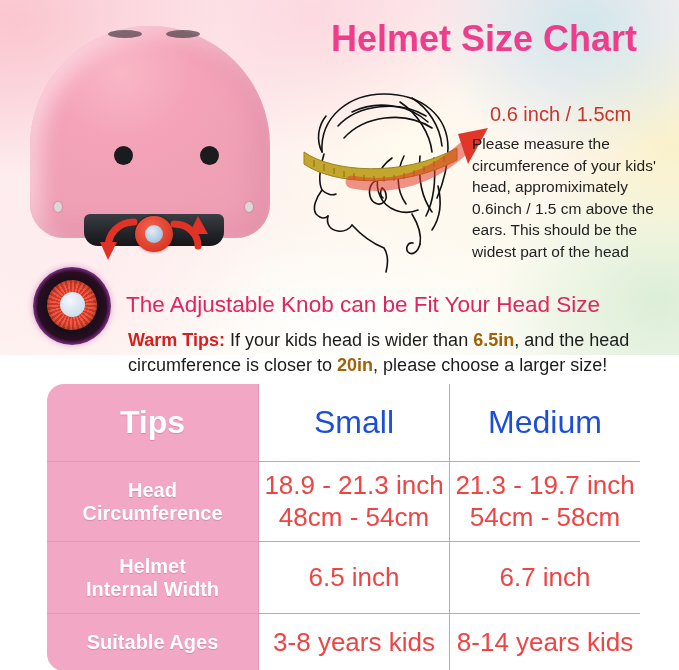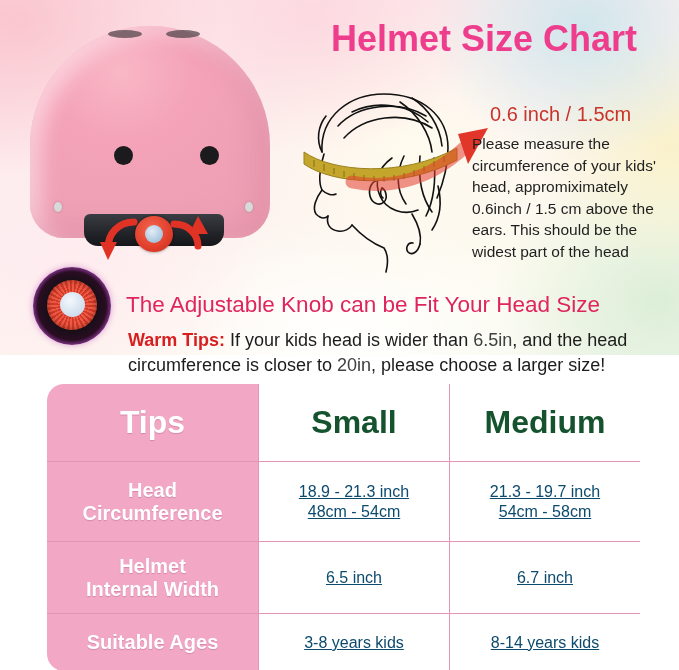--- a/index.html
+++ b/index.html
@@ -203,22 +203,22 @@
     width: 544px;
     font-size: 18px;
     line-height: 25px;
     color: #1c1c1c;
   }
   #warm-tips .tips-label {
     color: #d81f1f;
     font-weight: bold;
   }
   #warm-tips .hot {
-    color: #404040;
-    font-weight: normal;
+    color: #a16207;
+    font-weight: bold;
   }
 
   
   #size-table {
     position: absolute;
     left: 46px;
     top: 383px;
     width: 594px;
     border-collapse: collapse;
     table-layout: fixed;
@@ -236,33 +236,32 @@
   #size-table .rowhead {
     background: #f2a8c5;
     color: #ffffff;
     font-weight: bold;
     text-shadow: 0 1px 1px rgba(190,110,145,0.55);
     line-height: 1.15;
   }
   #size-table thead .rowhead { font-size: 32px; }
   #size-table thead td.val {
     font-size: 32px;
-    font-weight: bold;
-    color: #14532d;
+    font-weight: normal;
+    color: #1d4ed8;
   }
   #size-table thead tr { height: 78px; }
   #size-table tbody tr.r-circ { height: 80px; }
   #size-table tbody tr.r-width { height: 72px; }
   #size-table tbody tr.r-ages { height: 58px; }
   #size-table tbody .rowhead { font-size: 20px; }
   #size-table tbody td.val {
-    font-size: 16px;
-    color: #0c4a6e;
+    font-size: 26px;
+    color: #ef4444;
     line-height: 1.2;
-    text-decoration: underline;
   }
   #size-table col.c-label { width: 212px; }
   #size-table col.c-small { width: 191px; }
   #size-table col.c-med   { width: 191px; }
 </style>
 </head>
 <body>
 
 <div id="page">
 

